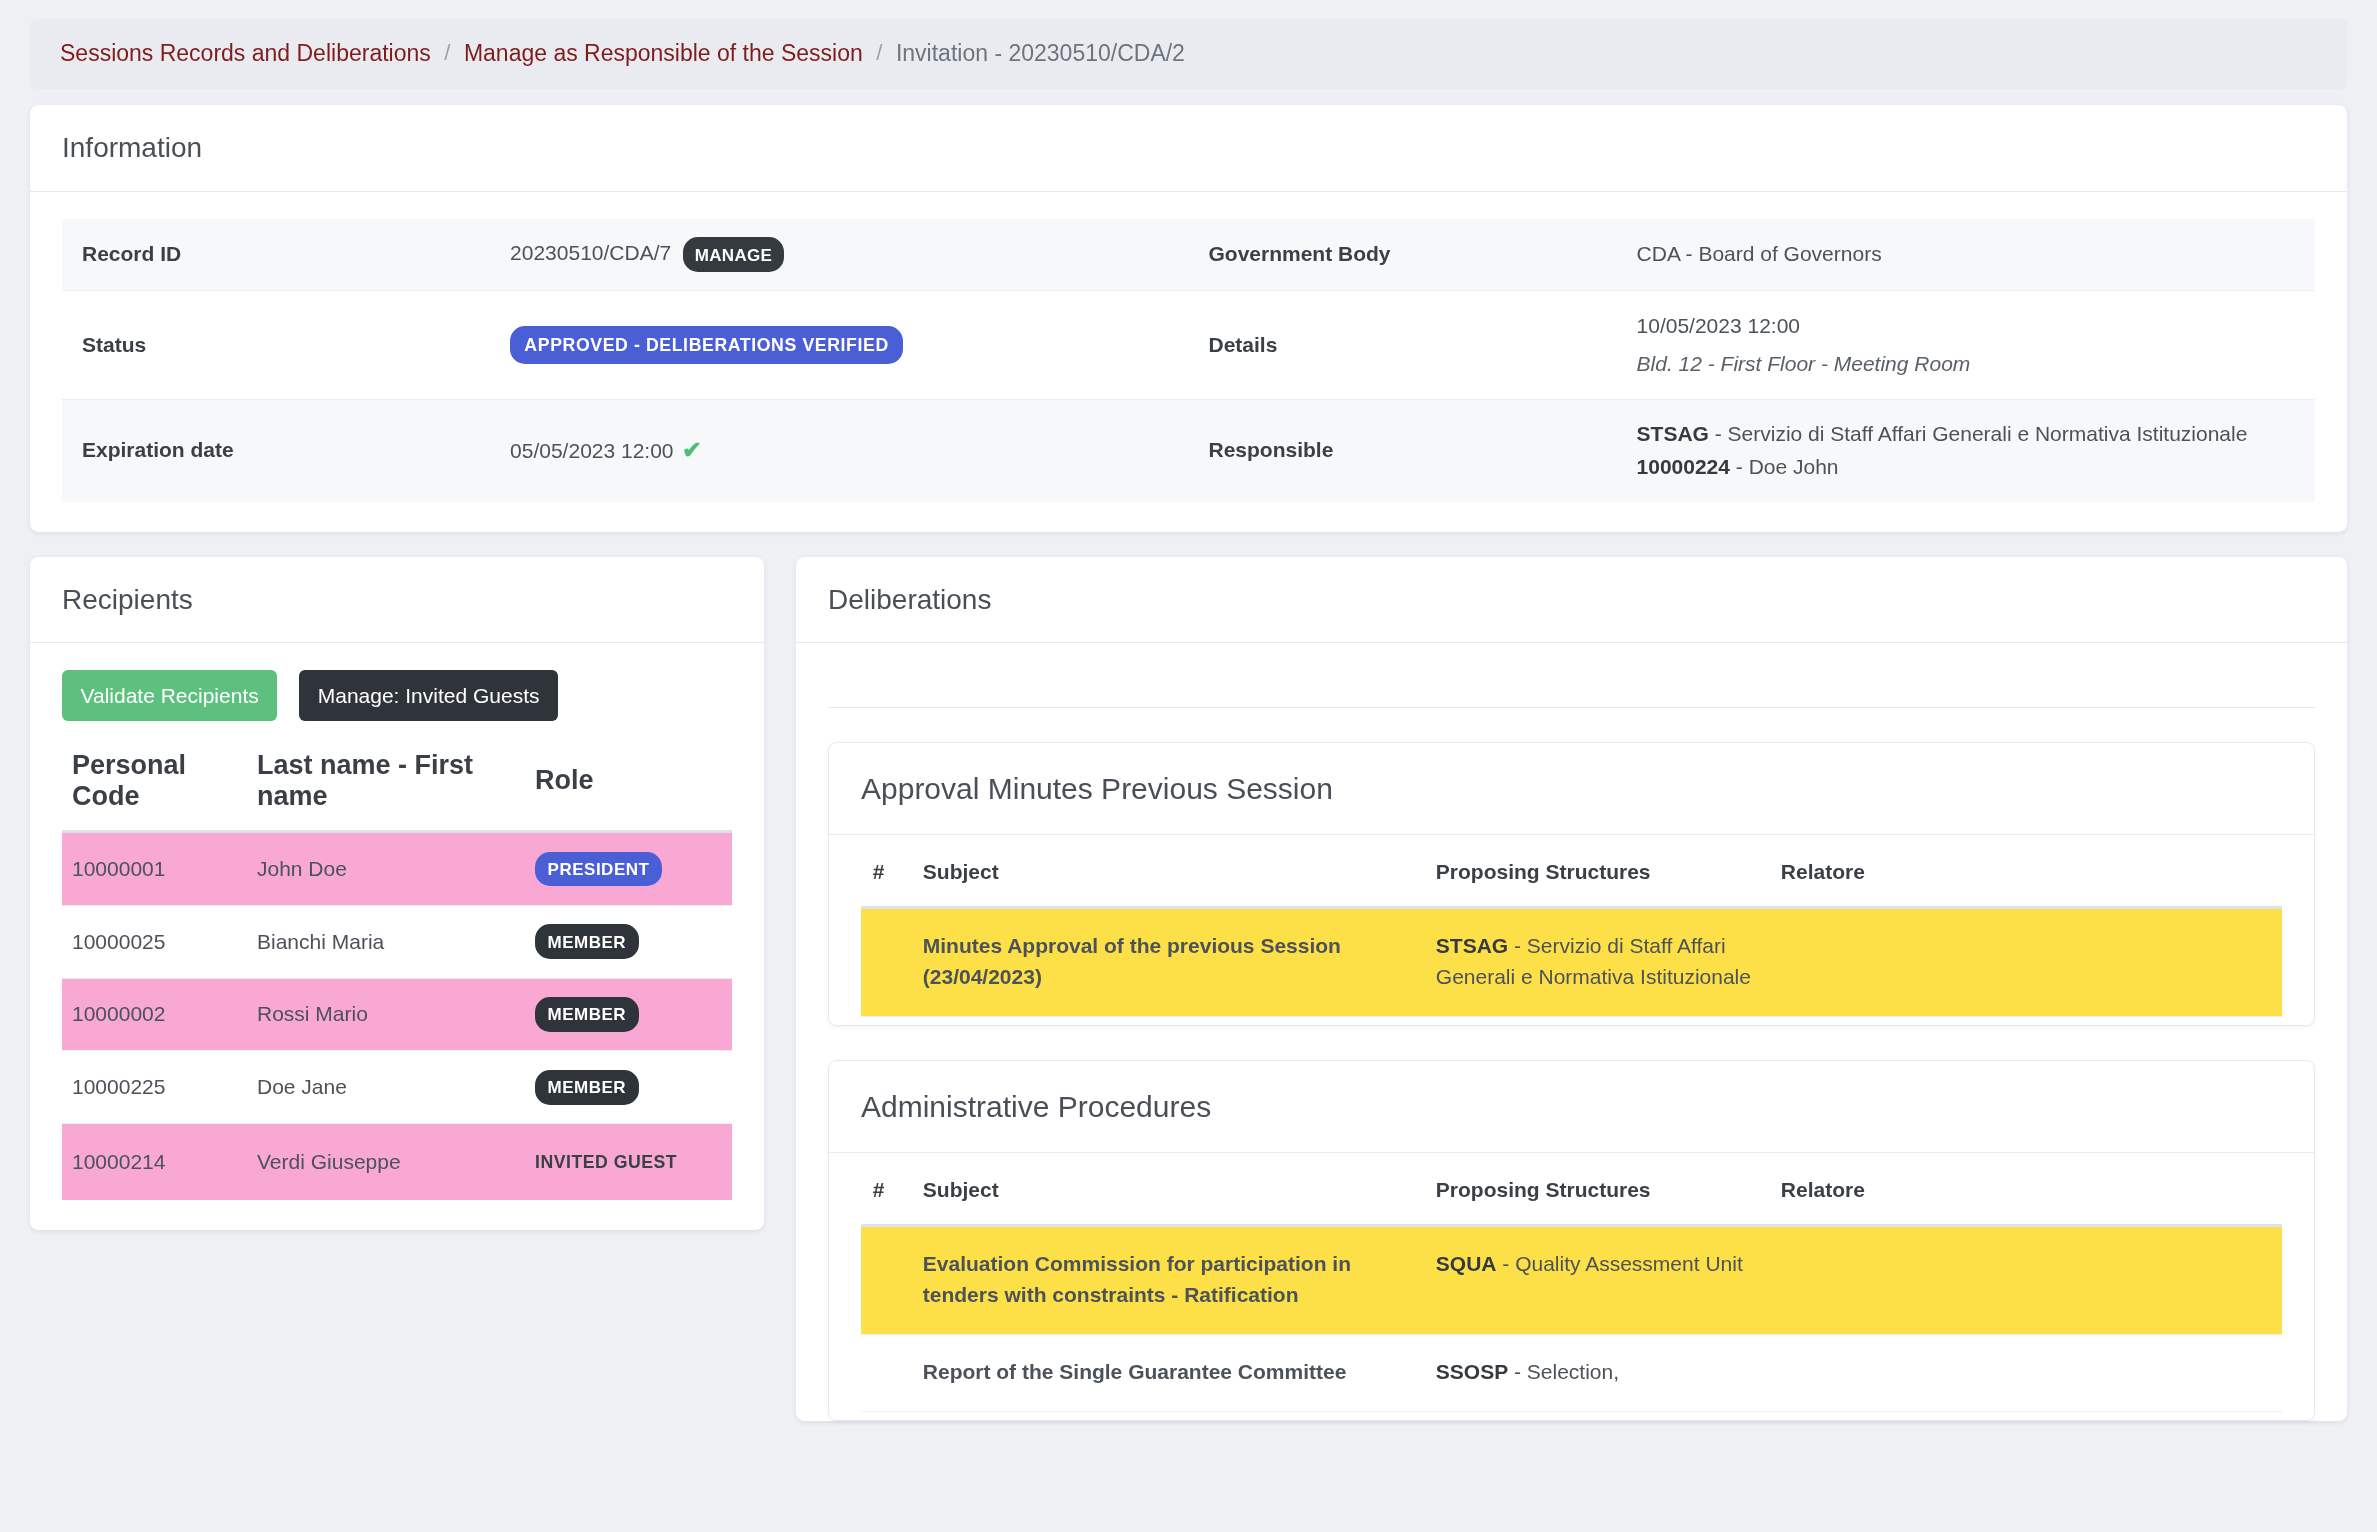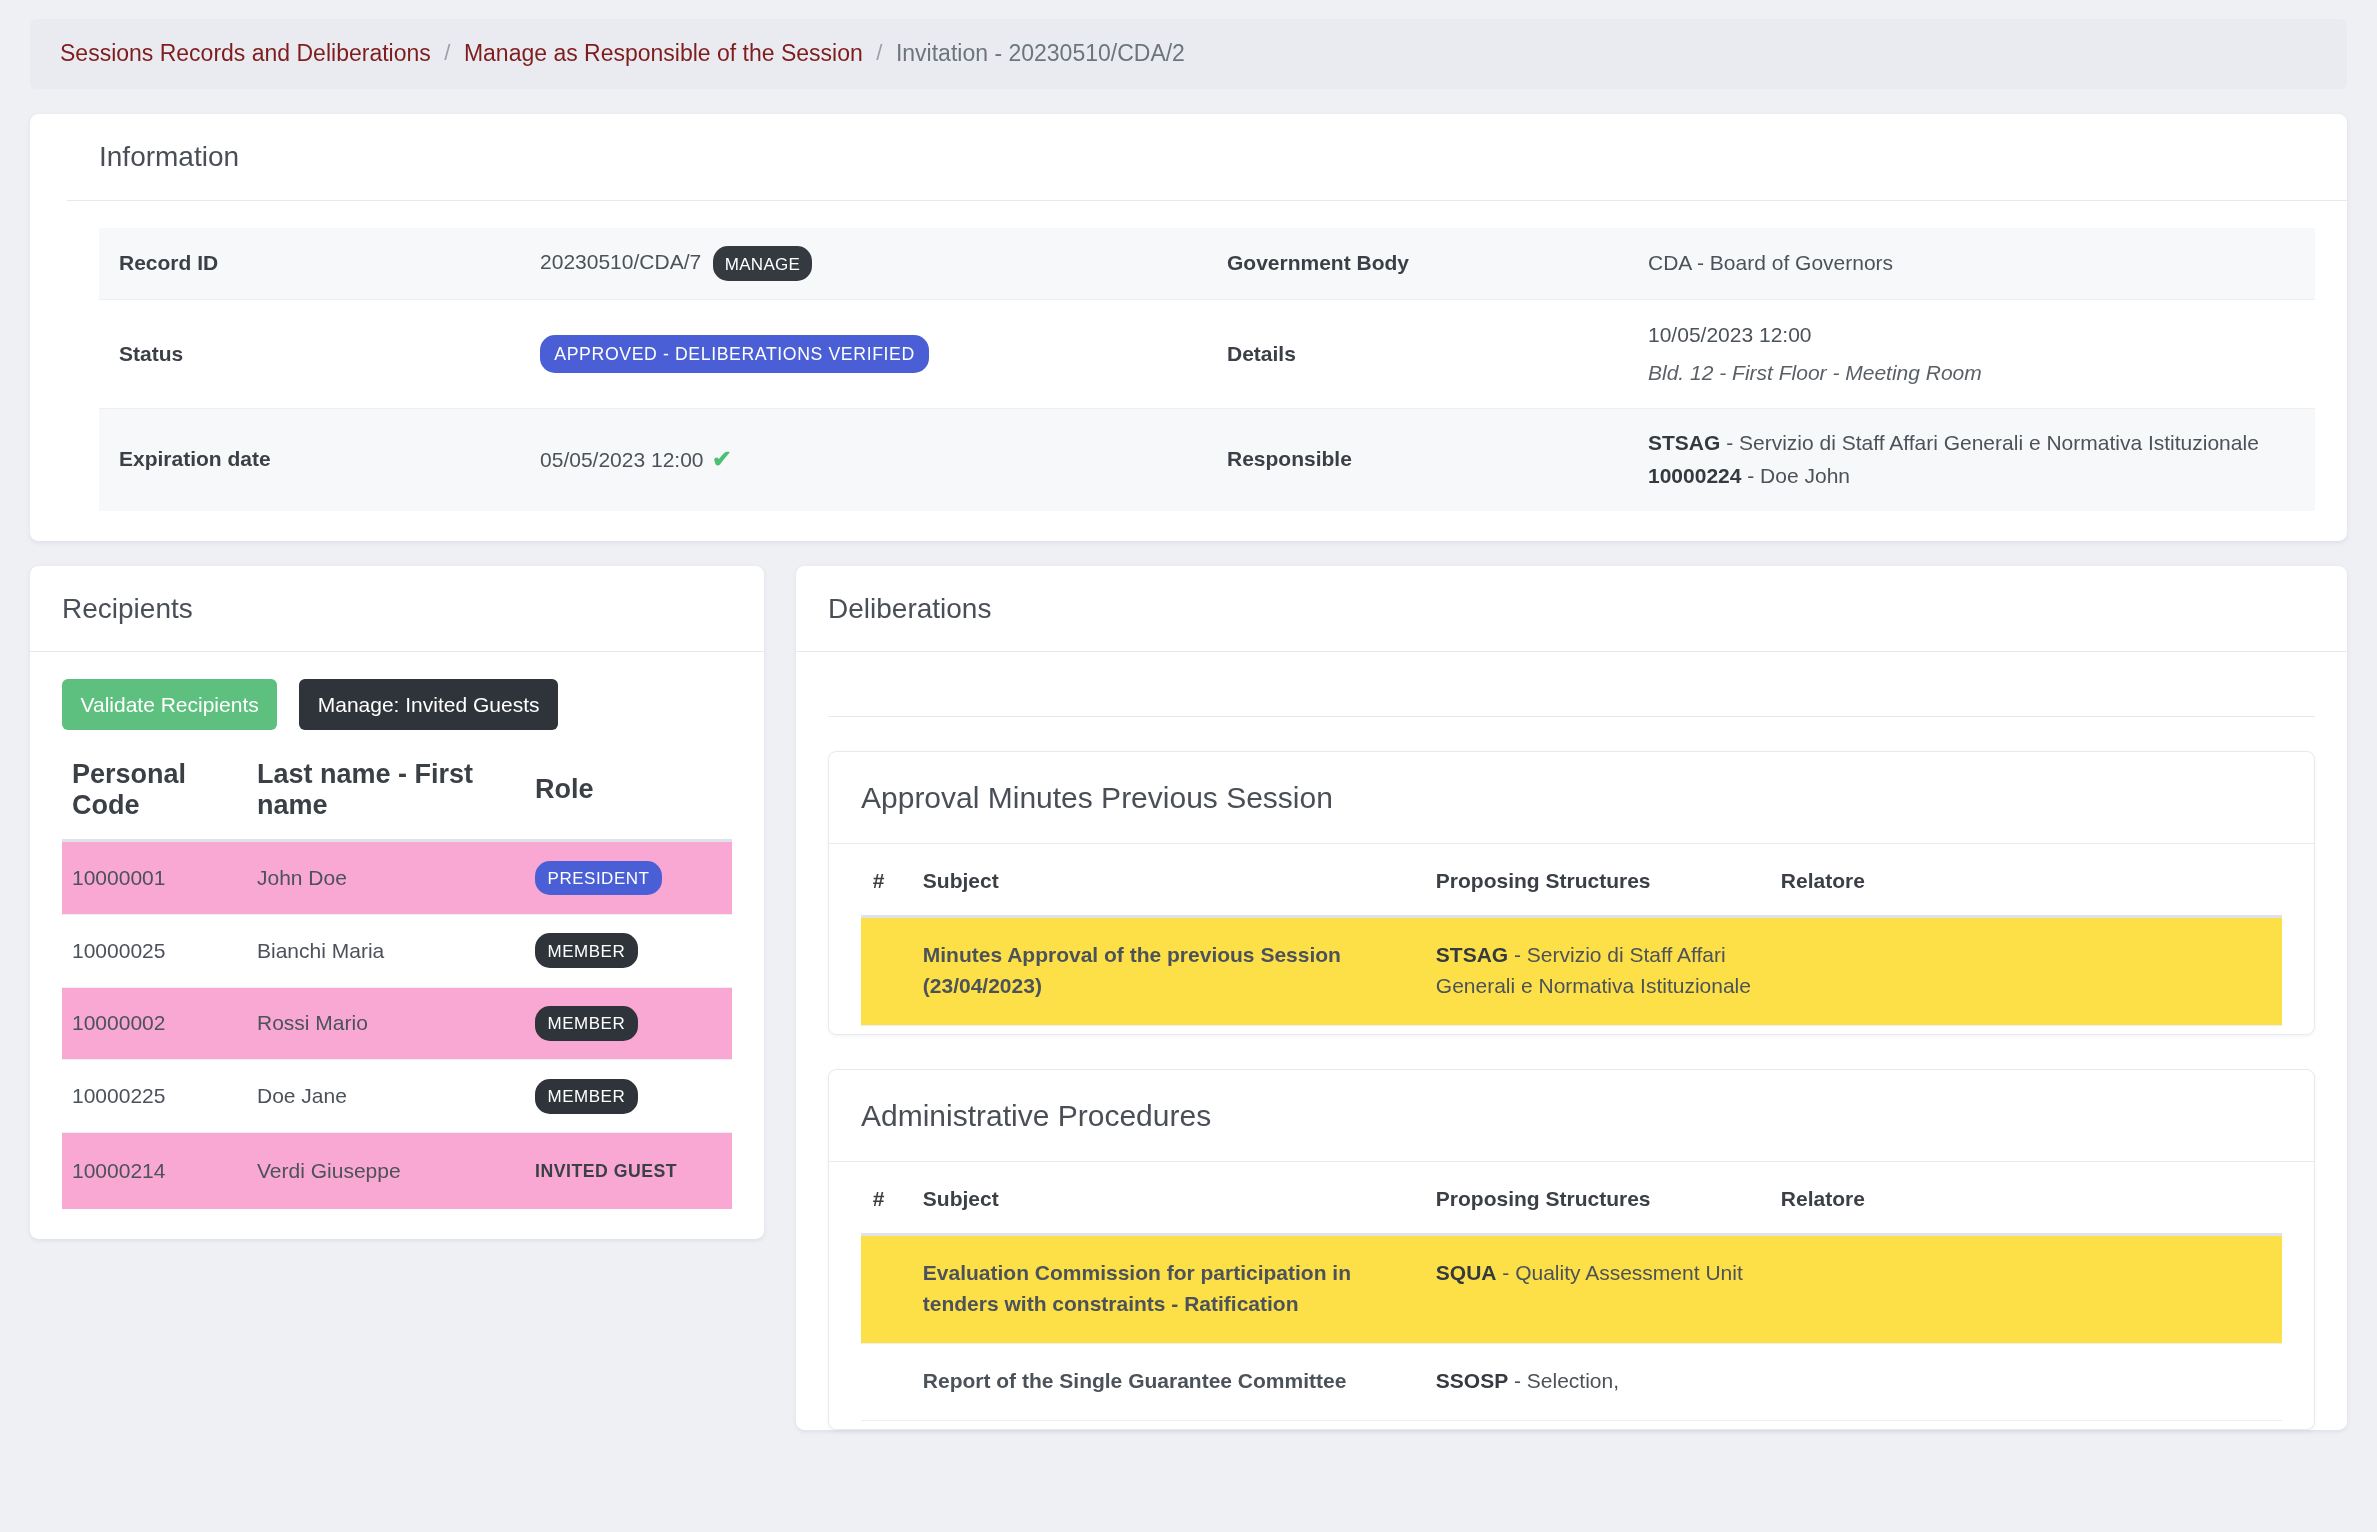--- a/index.html
+++ b/index.html
@@ -60,21 +60,21 @@
   }
   .card-title {
     font-size: 28px;
     font-weight: 400;
     color: #4a4f57;
     line-height: 1.1;
   }
   .card-body { padding: 27px 32px 30px 32px; }
 
   
-  .info-card { margin-top: 25px; padding-left: 37px; }
+  .info-card { margin-top: 16px; }
   .info-table {
     width: 100%;
     border-collapse: collapse;
     table-layout: fixed;
   }
   .info-table td {
     padding: 18.5px 20px;
     vertical-align: middle;
     font-size: 21px;
     line-height: 1.55;
@@ -90,21 +90,21 @@
     display: block;
     margin-top: 5px;
   }
   .info-value .strong { font-weight: 700; color: #343a40; }
   .info-value .line { display: block; }
 
   
   .pill {
     display: inline-block;
     border-radius: 15px;
-    font-weight: 400;
+    font-weight: 700;
     letter-spacing: 0.3px;
     line-height: 1;
     white-space: nowrap;
     vertical-align: middle;
   }
   .pill-dark {
     background: #343a40;
     color: #ffffff;
     font-size: 17px;
     padding: 9.3px 11.8px 8.4px 11.8px;

